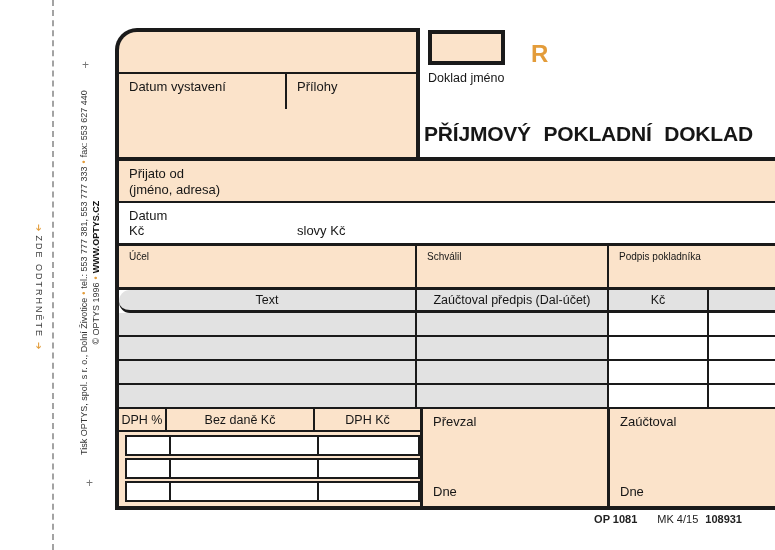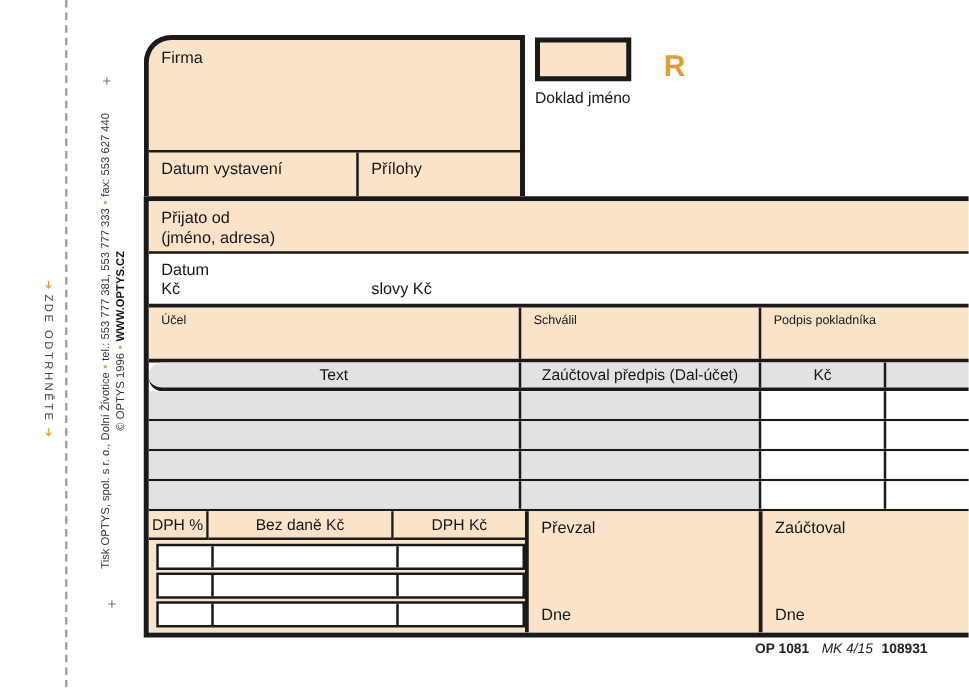--- a/index.html
+++ b/index.html
@@ -21,21 +21,21 @@
   .plus{position:absolute;color:#777;font-size:12px;line-height:10px;}
   .plus.p1{left:82px;top:60px;}
   .plus.p2{left:86px;top:478px;}
 
   
   .firma-block{position:absolute;left:115px;top:28px;width:305px;height:129px;
                box-sizing:border-box;border:4px solid var(--ink);border-bottom:none;
                border-top-left-radius:22px;background:var(--peach);
                display:flex;flex-direction:column;}
   .firma-area{flex:1;padding:6px 0 0 10px;font-size:13px;}
-  .datum-row{height:37px;border-top:2px solid var(--ink);display:flex;box-sizing:border-box;}
+  .datum-row{height:37px;border-top:2px solid var(--ink);display:flex;box-sizing:border-box;margin-top:40px;}
   .datum-cell{width:166px;box-sizing:border-box;padding:5px 0 0 10px;font-size:13px;}
   .prilohy-cell{flex:1;box-sizing:border-box;border-left:2px solid var(--ink);
                 padding:5px 0 0 10px;font-size:13px;}
   .doklad-box{position:absolute;left:428px;top:30px;width:77px;height:35px;
               box-sizing:border-box;border:4px solid var(--ink);background:var(--peach);}
   .doklad-label{position:absolute;left:428px;top:71px;font-size:12.5px;}
   .r-mark{position:absolute;left:531px;top:40px;font-size:24px;font-weight:bold;
           color:var(--accent);}
   .doc-title{position:absolute;left:424px;top:122px;font-size:21px;font-weight:bold;
              white-space:nowrap;word-spacing:7px;letter-spacing:-0.2px;}
@@ -90,51 +90,51 @@
   .dr1{top:26px;} .dr2{top:49px;} .dr3{top:72px;}
   .prevzal{position:absolute;left:301px;top:0;bottom:0;width:187px;box-sizing:border-box;
            border-left:3px solid var(--ink);padding:5px 0 0 10px;font-size:13px;}
   .zauctoval{position:absolute;left:488px;top:0;bottom:0;right:0;box-sizing:border-box;
              border-left:3px solid var(--ink);padding:5px 0 0 10px;font-size:13px;}
   .dne{position:absolute;left:10px;bottom:7px;font-size:13px;}
 
   
   .footer{position:absolute;right:33px;top:513px;font-size:11px;color:#222;}
   .footer .code{font-weight:bold;}
-  .footer .ed{margin-left:10px;font-style:italic;}
+  .footer .ed{margin-left:20px;}
   .footer .ser{margin-left:7px;font-weight:bold;}
 </style>
 </head>
 <body>
 
 <div class="page">
 
   <div class="dash-line"></div>
   <div class="tear-text"><span class="tear-arrow">➔</span><span>ZDE ODTRHNĚTE</span><span class="tear-arrow">➔</span></div>
 
   <div class="company-anchor">
     <div class="company-block">
       <div><span>Tisk OPTYS, spol. s r. o., Dolní Životice</span><span class="sep">•</span><span>tel.: 553 777 381, 553 777 333</span><span class="sep">•</span><span>fax: 553 627 440</span></div>
       <div><span>© OPTYS 1996</span><span class="sep">•</span><span class="web">WWW.OPTYS.CZ</span></div>
     </div>
   </div>
   <div class="plus p1">+</div>
   <div class="plus p2">+</div>
 
   <div class="firma-block">
-    <div class="firma-area"><span>Firma</span></div>
     <div class="datum-row">
       <div class="datum-cell"><span>Datum vystavení</span></div>
       <div class="prilohy-cell"><span>Přílohy</span></div>
     </div>
   </div>
 
   <div class="doklad-box"></div>
   <div class="doklad-label">Doklad jméno</div>
   <div class="r-mark">R</div>
+  <div class="doc-title">PŘÍJMOVÝ  POKLADNÍ  DOKLAD</div>
 
   <div class="main-body">
 
     <div class="row-prijato">
       <div>Přijato od</div>
       <div>(jméno, adresa)</div>
     </div>
 
     <div class="row-celkem">
       <span class="celkem">Datum</span>

